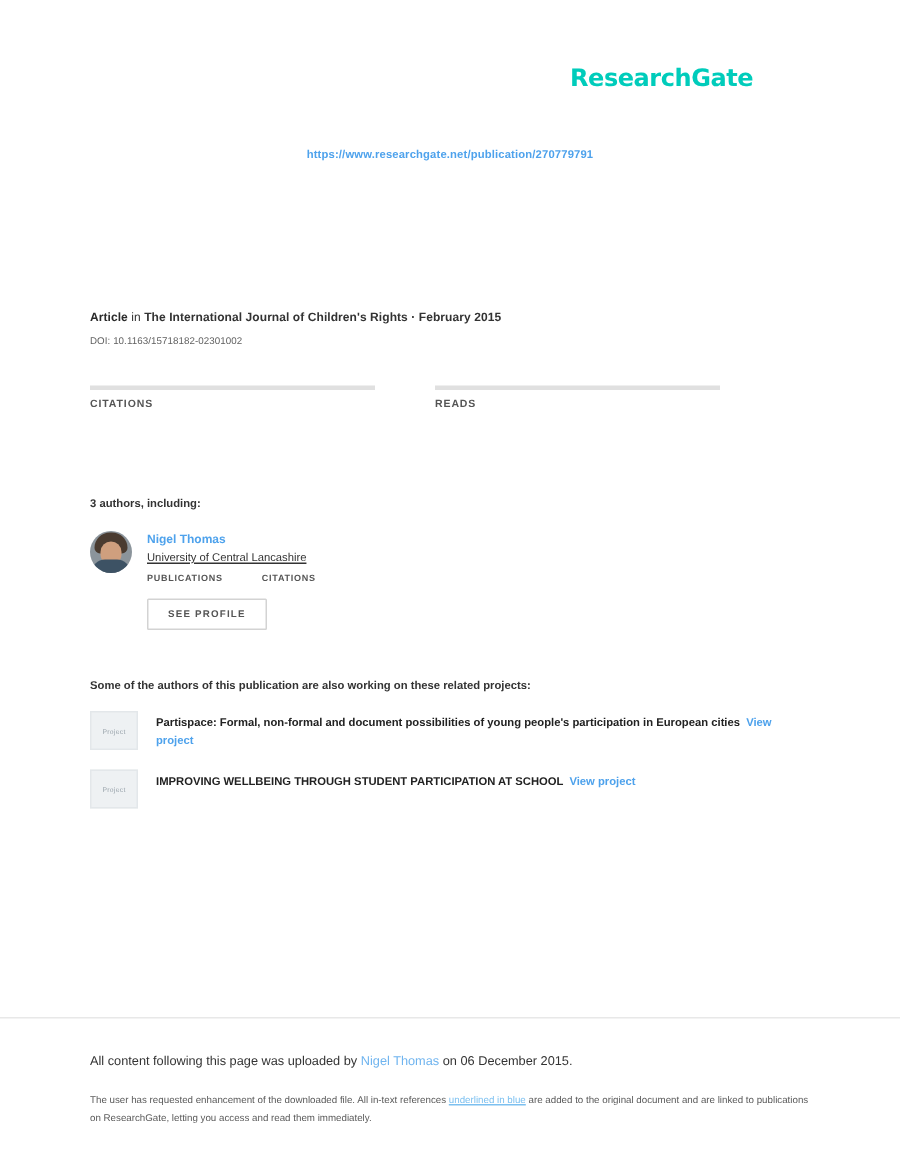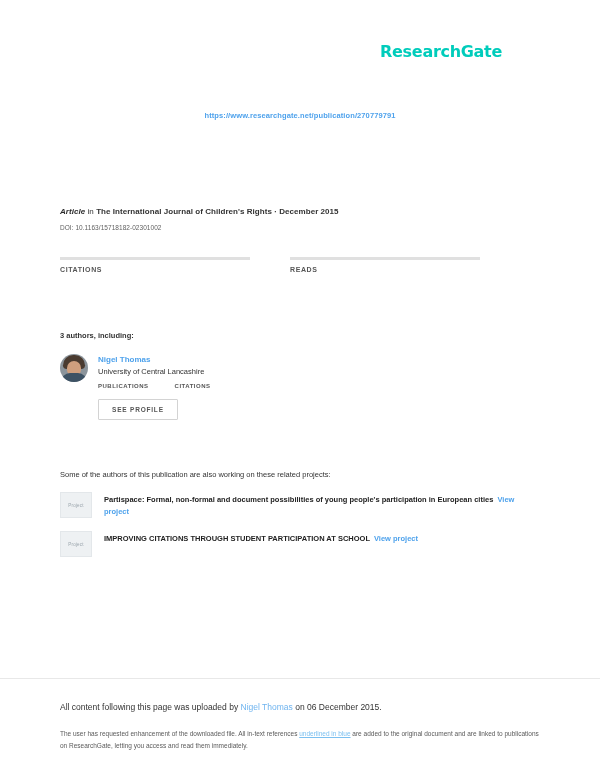--- a/index.html
+++ b/index.html
@@ -37,21 +37,21 @@
     font-weight: bold;
     font-size: 16px;
     letter-spacing: -0.3px;
     color: #00ccbb;
     white-space: nowrap;
   }
 
   
   .source-url-row {
     position: absolute;
-    top: 104px;
+    top: 92px;
     left: 0;
     width: 600px;
     text-align: center;
   }
   .source-url {
     font-size: 7.5px;
     font-weight: bold;
     color: #4ea2ec;
     letter-spacing: 0.1px;
     text-decoration: none;
@@ -68,21 +68,20 @@
 
   .article-line {
     font-size: 8px;
     color: #333333;
     font-weight: bold;
     letter-spacing: 0.05px;
     line-height: 14px;
   }
   .article-line .lead {
     color: #2b2b2b;
-    font-style: italic;
   }
   .article-line .inword {
     font-weight: normal;
     font-style: normal;
     margin-top: 36px;
   }
   .doi-line {
     font-size: 6.5px;
     color: #5f5f5f;
     margin-top: 5px;
@@ -165,20 +164,21 @@
     font-size: 8px;
     font-weight: bold;
     color: #4ea2ec;
     text-decoration: none;
     display: block;
   }
   .author-affil {
     font-size: 7.5px;
     color: #333333;
     margin-top: 3px;
+    text-decoration: underline;
   }
   .author-stats {
     display: flex;
     margin-top: 7px;
     gap: 26px;
   }
   .author-stat-label {
     font-size: 6px;
     font-weight: bold;
     color: #555555;
@@ -193,23 +193,23 @@
     font-size: 6.5px;
     font-weight: bold;
     letter-spacing: 0.8px;
     color: #555555;
     cursor: pointer;
     border-radius: 1px;
   }
 
   
   .projects-head {
-    margin-top: 50px;
-    font-size: 7.5px;
-    font-weight: normal;
+    margin-top: 32px;
+    font-size: 7.5px;
+    font-weight: bold;
     color: #333333;
   }
   .project-row {
     display: flex;
     margin-top: 13px;
     align-items: flex-start;
   }
   .project-thumb {
     flex: 0 0 32px;
     width: 32px;
@@ -289,21 +289,21 @@
     <a class="source-url" href="#">https://www.researchgate.net/publication/270779791</a>
   </div>
 
   <div class="content">
 
     <div class="article-line">
       <span class="lead">Article</span>
       <span class="inword">in</span>
       <span>The International Journal of Children's Rights</span>
       <span>·</span>
-      <span>December 2015</span>
+      <span>February 2015</span>
     </div>
 
     <div class="doi-line">DOI: 10.1163/15718182-02301002</div>
 
     <div class="stats">
       <div class="stat-col">
         <div class="stat-rule"></div>
         <div class="stat-label">CITATIONS</div>
         <div class="stat-value"></div>
       </div>
@@ -343,21 +343,21 @@
         <span>Partispace: Formal, non-formal and document possibilities of young people's participation in European cities</span>
         <a class="view-project" href="#">View project</a>
       </div>
     </div>
 
     <div class="project-row">
       <div class="project-thumb">
         <span>Project</span>
       </div>
       <div class="project-text">
-        <span>IMPROVING CITATIONS THROUGH STUDENT PARTICIPATION AT SCHOOL</span>
+        <span>IMPROVING WELLBEING THROUGH STUDENT PARTICIPATION AT SCHOOL</span>
         <a class="view-project" href="#">View project</a>
       </div>
     </div>
 
   </div>
 
   <div class="footer-divider"></div>
 
   <div class="footer">
     <div class="footer-upload">

